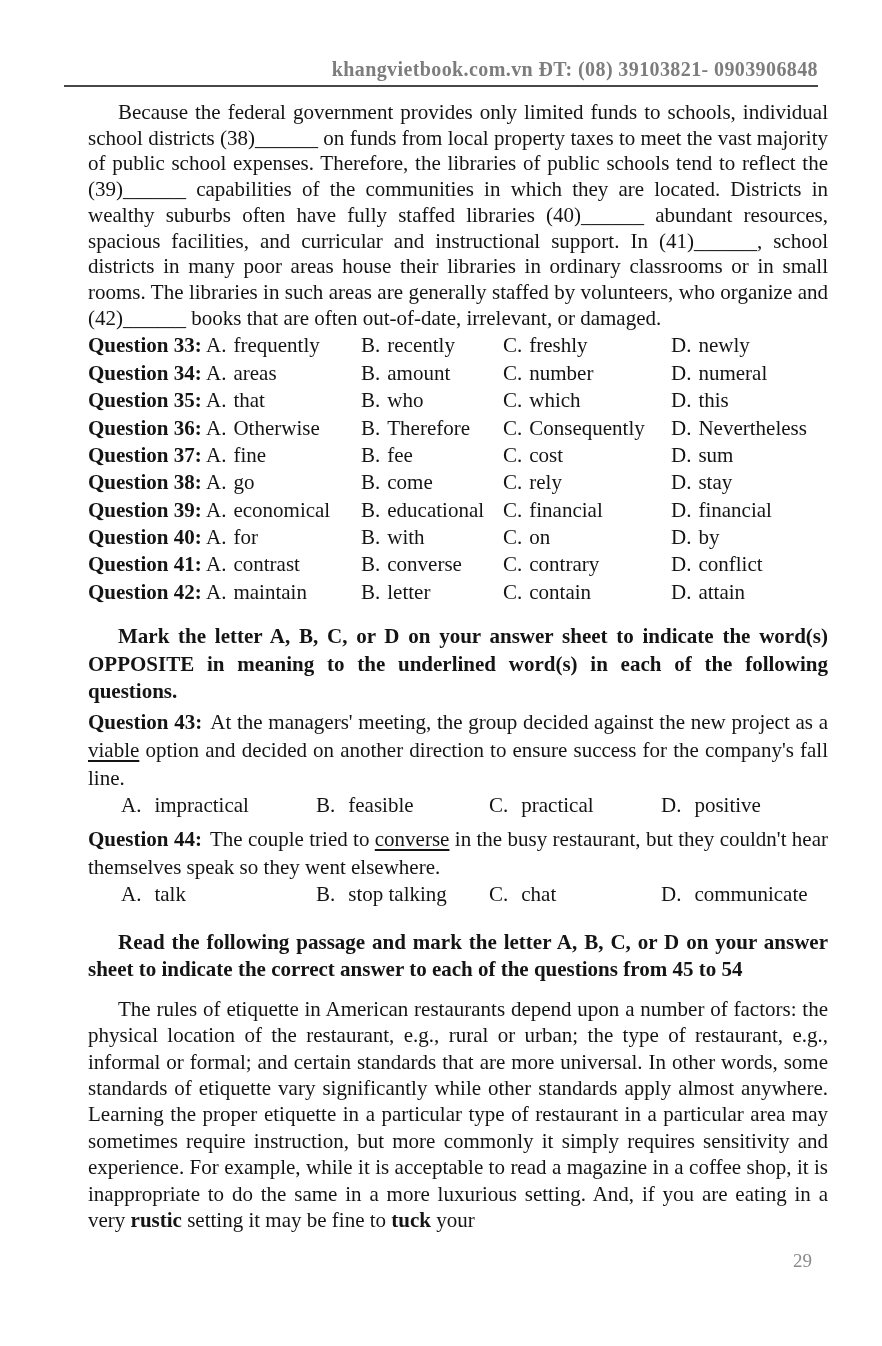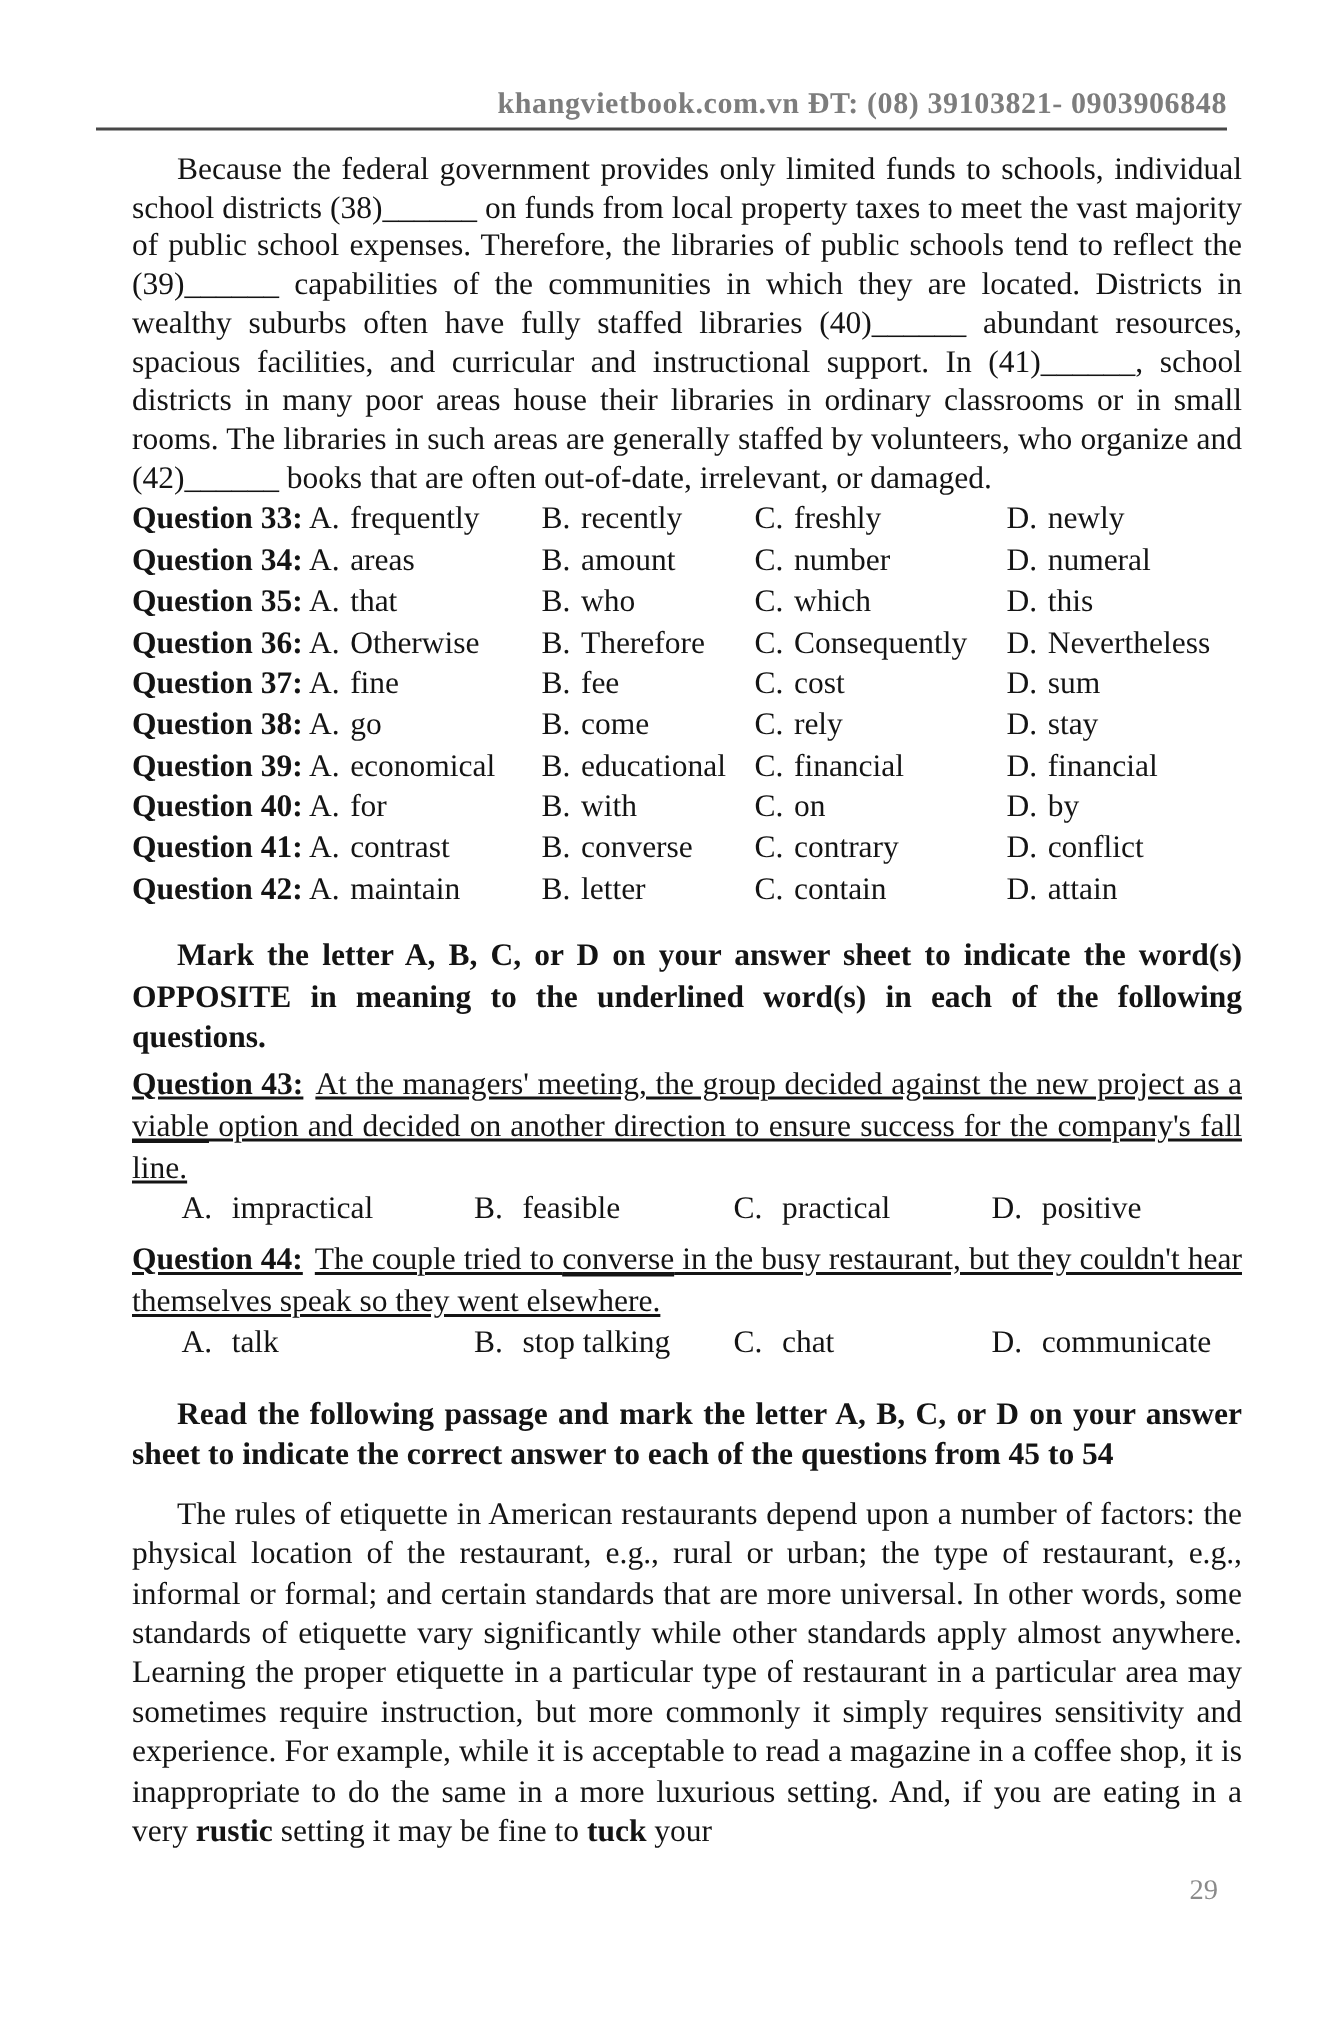--- a/index.html
+++ b/index.html
@@ -59,21 +59,20 @@
     text-indent: 30px;
     line-height: 27.5px;
     margin: 16px 0 0 0;
   }
   .instr-2 { margin-top: 17px; }
 
   .q-para {
     text-align: justify;
     line-height: 28px;
     margin: 2px 0 0 0;
-    text-decoration: underline;
   }
   .q-para .q-label { font-weight: bold; margin-right: 8px; }
 
   .opts {
     display: flex;
     align-items: baseline;
     height: 30px;
     padding-left: 33px;
     margin-top: 1px;
     white-space: nowrap;

